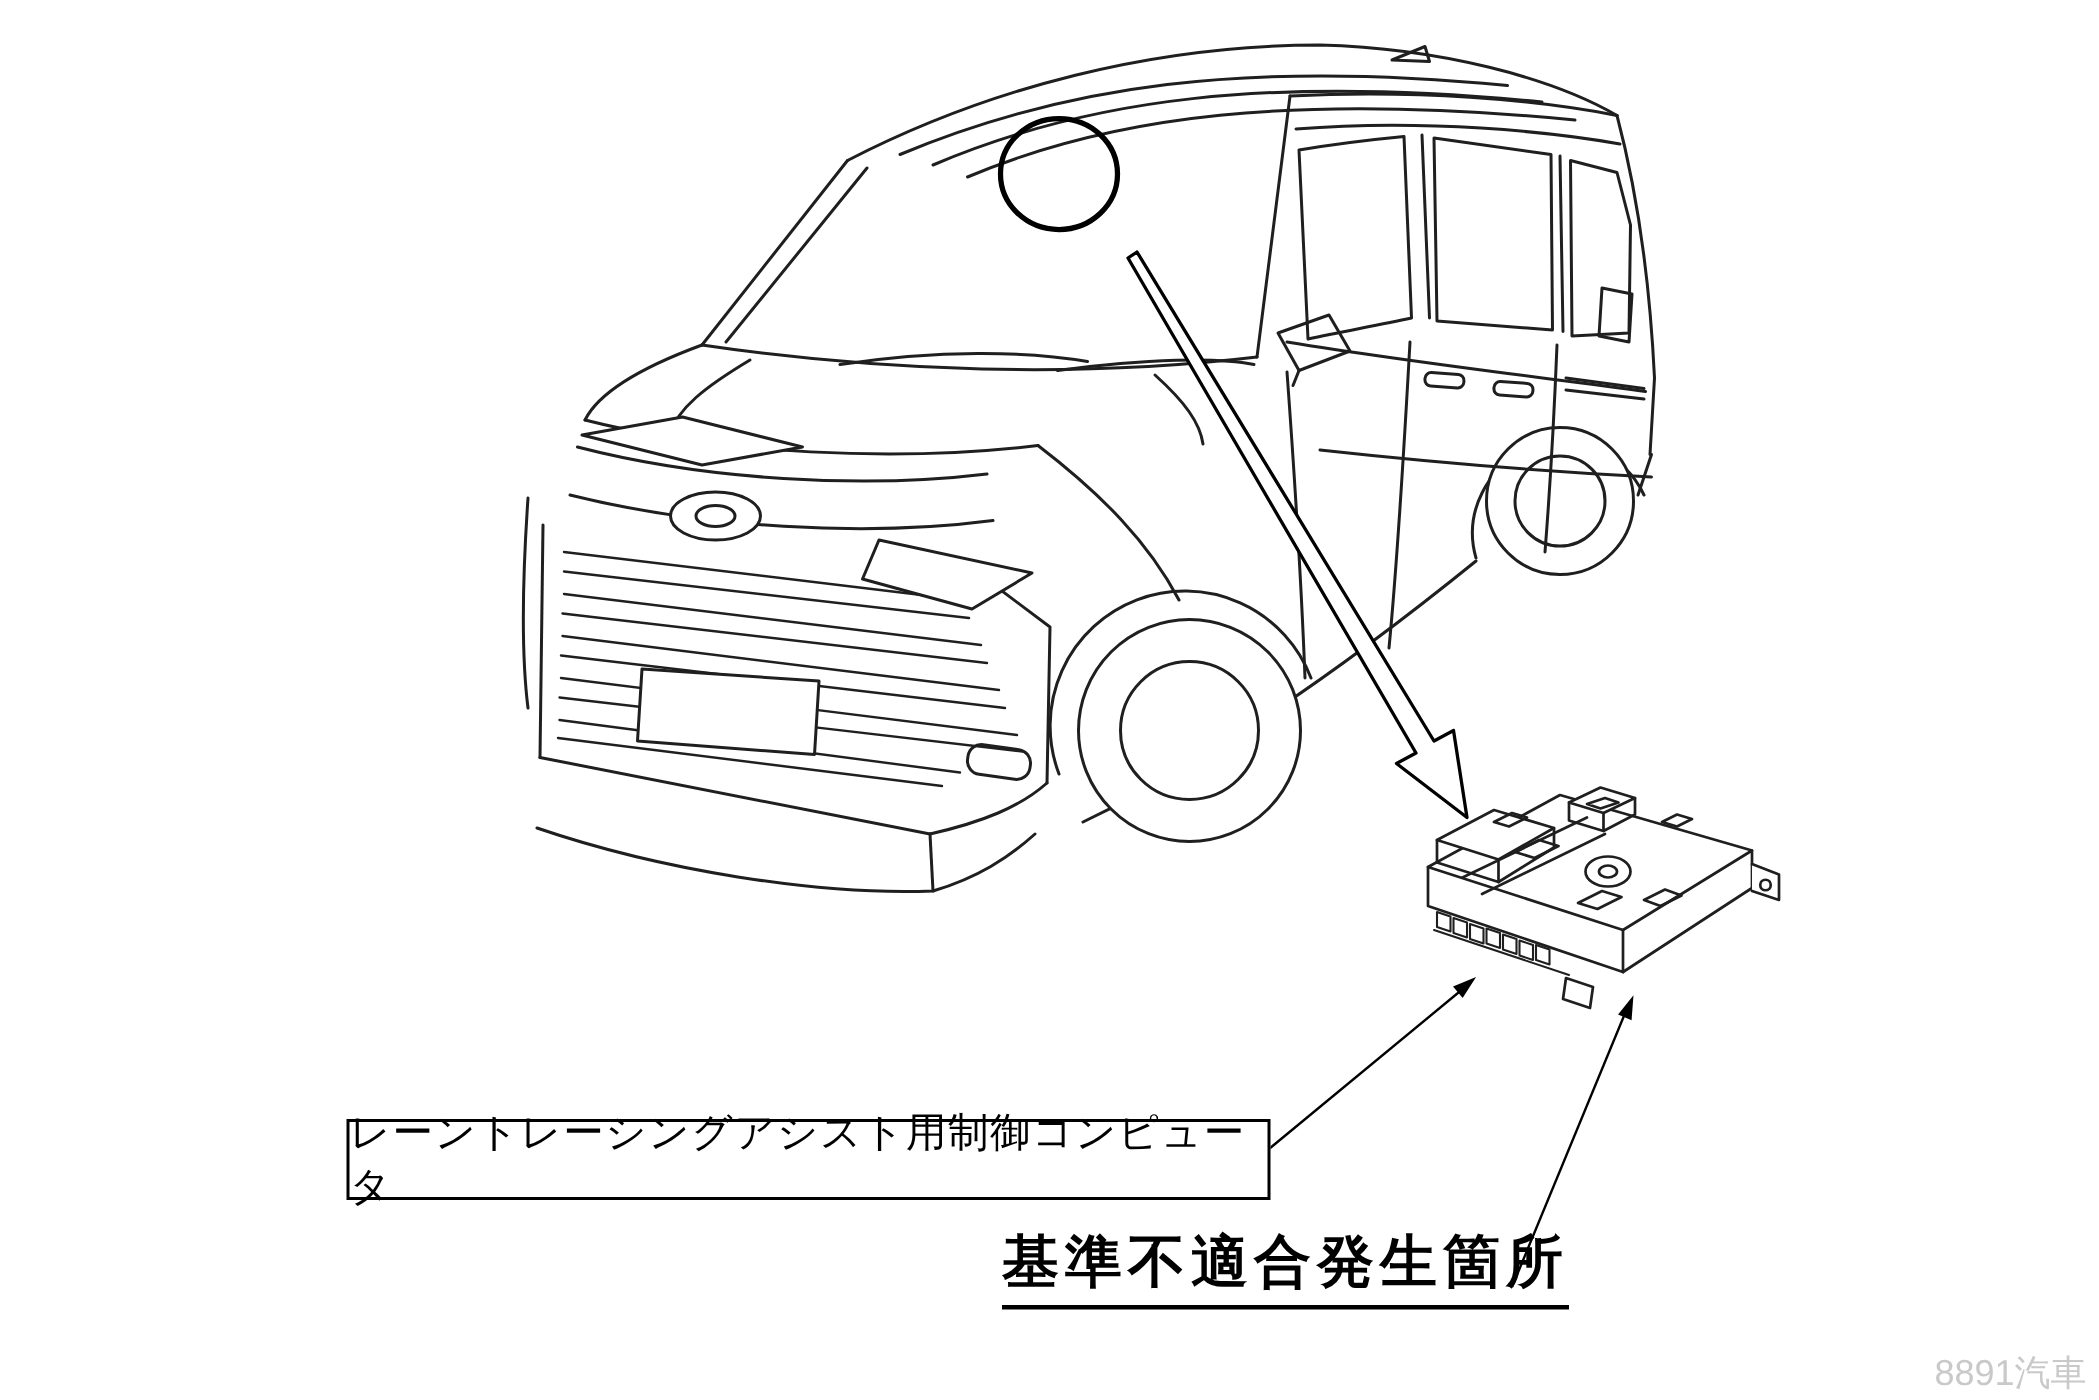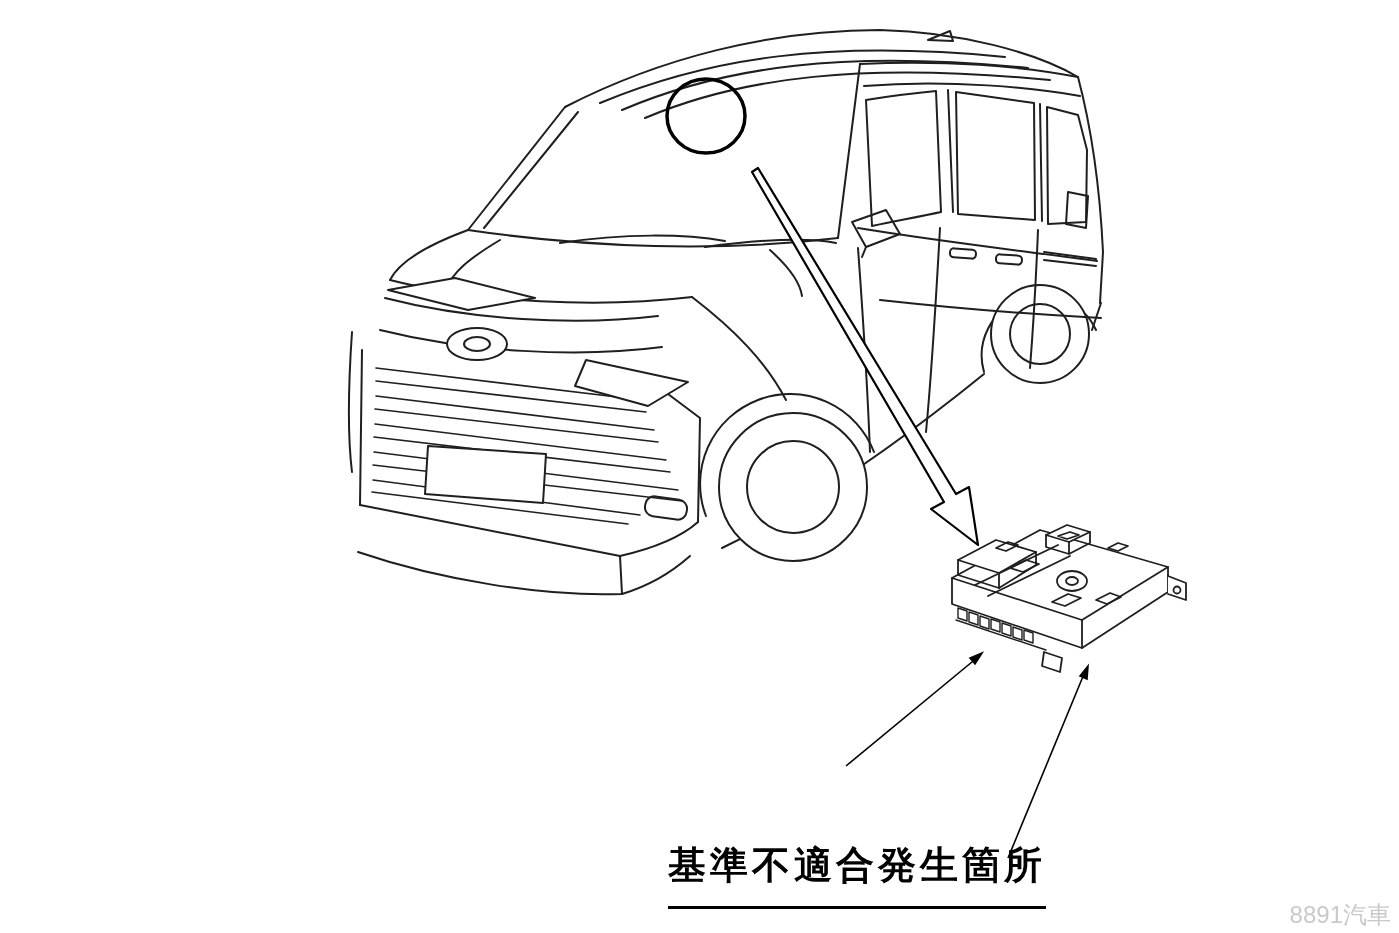--- a/index.html
+++ b/index.html
@@ -18,27 +18,27 @@
     border:2px solid #000000;
     display:flex;align-items:center;justify-content:center;
     font-size:27px;
     letter-spacing:1px;
     color:#000000;
     background:#ffffff;
     font-family:"Liberation Serif", serif;
   }
   .defect-label{
     position:absolute;
-    left:668px;top:840px;
+    left:668px;top:816px;
     font-size:38px;
     font-weight:bold;
     letter-spacing:4px;
     color:#000000;
     border-bottom:3px solid #000000;
-    padding-bottom:15px;
+    padding-bottom:3px;
     font-family:"Liberation Serif", serif;
   }
   .watermark{
     position:absolute;
     right:8px;bottom:2px;
     font-size:24px;
     color:#c9c9c9;
     font-family:"Liberation Sans", sans-serif;
     margin-top:17px;
   }
@@ -186,17 +186,20 @@
     <g stroke="#000000" stroke-width="1.6" fill="#000000">
       <path d="M846,766 L978,657" fill="none"></path>
       <polygon points="982,653 975,664 970,658"></polygon>
     </g>
     <g stroke="#000000" stroke-width="1.6" fill="#000000">
       <path d="M1008,858 L1084,674" fill="none"></path>
       <polygon points="1088,666 1087,679 1080,676"></polygon>
     </g>
   </svg>
 
+  <div class="component-label-box">
+    <span>レーントレーシングアシスト用制御コンピュータ</span>
+  </div>
 
   <div class="defect-label">基準不適合発生箇所</div>
 
   <div class="watermark">8891汽車</div>
 </div>
 
 </body></html>

